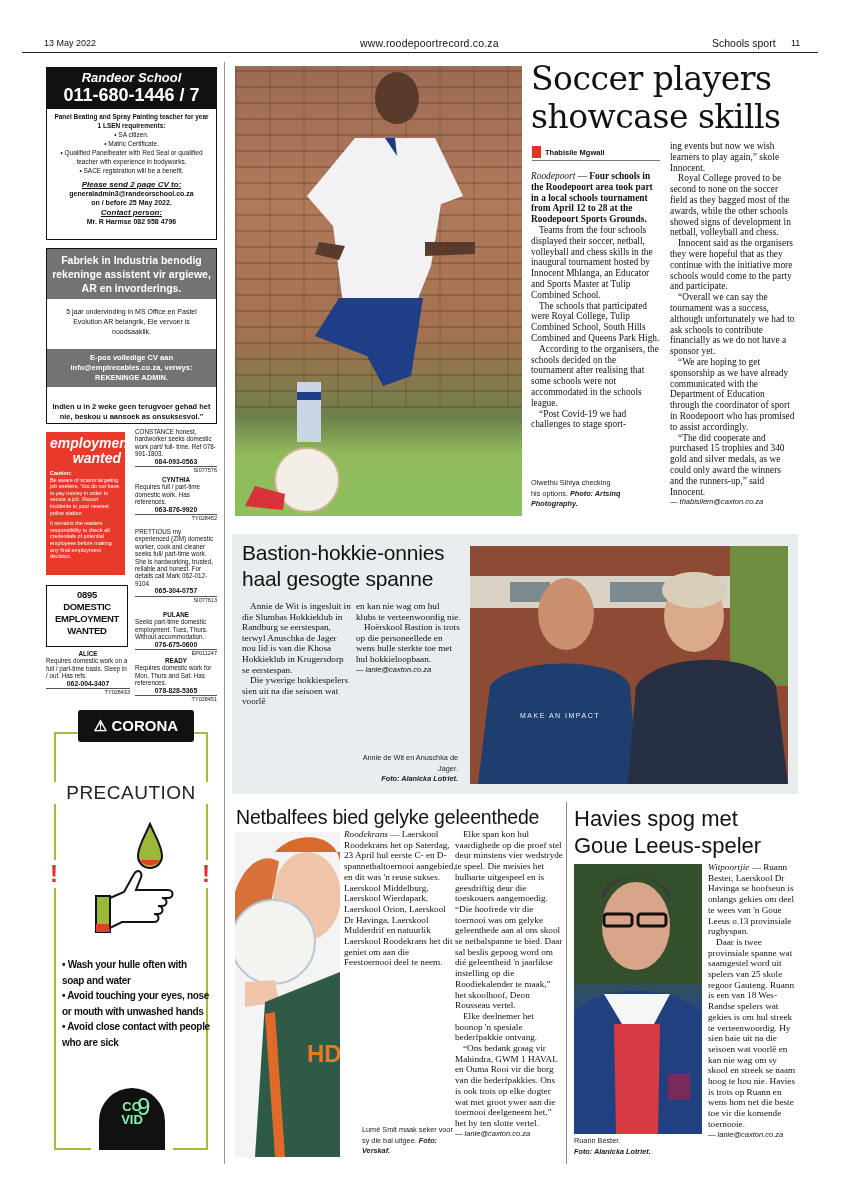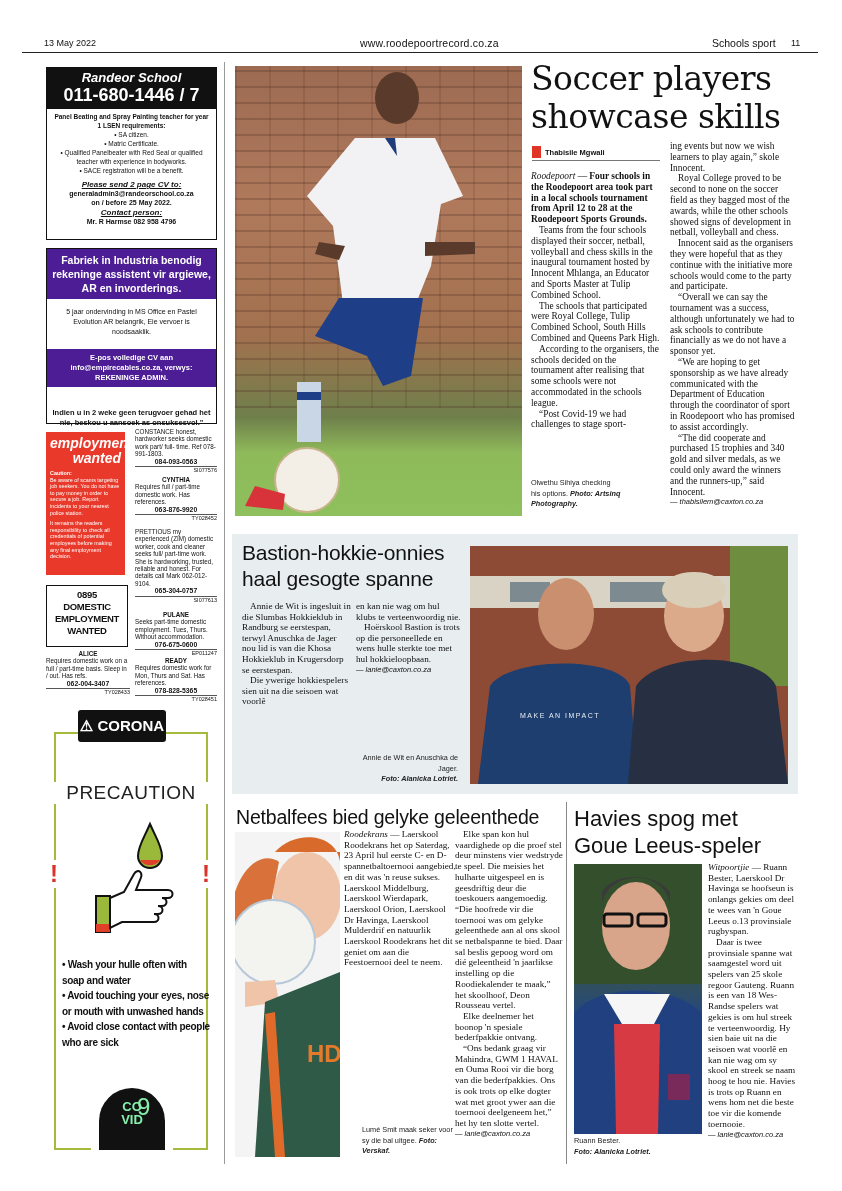--- a/index.html
+++ b/index.html
@@ -16,40 +16,40 @@
   
   .ad1 { left: 46px; top: 67px; width: 171px; height: 173px; border: 1.5px solid #111; }
   .ad1-head { background: #111; color: #fff; text-align: center; padding: 2px 0 3px; }
   .ad1-head .t1 { font-size: 13px; font-weight: bold; font-style: italic; display: block; }
   .ad1-head .t2 { font-size: 18px; font-weight: bold; display: block; }
   .ad1-body { text-align: center; font-size: 6.5px; line-height: 9px; padding: 3px 6px; }
   .ad1-body b { font-weight: bold; }
   .ad1-body .u { font-weight: bold; font-style: italic; text-decoration: underline; font-size: 8px; display:block; margin-top:5px;}
   .ad1-body .em { font-weight: bold; font-size: 7px; display:block;}
   .ad2 { left: 46px; top: 248px; width: 171px; height: 176px; border: 1.5px solid #111; }
-  .blk { background: #4c1d95; color: #fff; text-align: center; font-weight: bold; }
+  .blk { background: #737373; color: #fff; text-align: center; font-weight: bold; }
   .ad2 .h { font-size: 10.5px; line-height: 14px; padding: 4px 4px; }
   .ad2 .m { font-size: 7px; line-height: 10px; text-align: center; padding: 8px 6px; height: 50px; }
   .ad2 .e { font-size: 7.5px; line-height: 10px; padding: 4px 2px; }
-  .ad2 .f { font-size: 7.5px; line-height: 10px; font-weight: bold; text-align: center; padding: 21px 2px; }
+  .ad2 .f { font-size: 7.5px; line-height: 10px; font-weight: bold; text-align: center; padding: 15px 2px; }
 
   .emp { left: 46px; top: 432px; width: 79px; height: 143px; background: #e8392a; color: #fff; padding: 4px 4px; }
   .emp .big { font-family: "Liberation Sans", sans-serif; font-weight: bold; font-style: italic; font-size: 14px; line-height: 15px; text-align: center; display: block; }
   .emp .big2 { text-align: right; }
   .emp .sm { font-size: 5.4px; line-height: 6.6px; display: block; margin-top: 4px; }
   .box895 { left: 46px; top: 585px; width: 82px; height: 62px; border: 1.5px solid #111; text-align: center; font-weight: bold; font-size: 9.5px; line-height: 12px; padding-top: 3px; font-family: "Liberation Sans", sans-serif; letter-spacing: -0.3px;}
   .cls { font-size: 6.3px; line-height: 7.4px; }
   .cls .nm { font-weight: bold; text-align: center; display: block; }
   .cls .ph { font-weight: bold; text-align: center; display: block; font-size: 6.8px;}
   .cls .ref { text-align: right; display: block; border-top: 0.6px solid #555; font-size: 5.5px; margin-top: 1px; padding-top:0px;}
 
   
   .cor { left: 46px; top: 710px; width: 170px; height: 450px; }
   .cor-frame { position: absolute; left: 8px; top: 22px; width: 154px; height: 418px; border: 2px solid #a7b93a; }
-  .cor-badge { position: absolute; left: 32px; top: 0; width: 88px; height: 32px; background: #111; color: #fff; font-weight: bold; font-size: 15px; line-height: 32px; text-align: center; border-radius: 3px; }
+  .cor-badge { position: absolute; left: 32px; top: 0; width: 116px; height: 32px; background: #111; color: #fff; font-weight: bold; font-size: 15px; line-height: 32px; text-align: center; border-radius: 3px; }
   .cor-pre { position: absolute; left: 0; width: 170px; top: 72px; text-align: center; font-size: 19px; letter-spacing: 0.5px; color: #222; background: #fff; }
   .cor-excl { position: absolute; top: 150px; font-size: 24px; color: #d9342b; font-weight: bold; background: #fff; }
   .cor-list { position: absolute; left: 16px; top: 247px; width: 148px; font-size: 10px; line-height: 15.5px; font-weight: bold; color: #111; letter-spacing: -0.3px; }
   .cor-covid { position: absolute; left: 53px; top: 378px; width: 66px; height: 62px; background: #111; border-radius: 33px 33px 0 0; color: #86efac; text-align: center; font-weight: bold; padding-top: 12px; font-size: 13px; line-height: 13px; }
   .cor-covid-bg { position:absolute; left:45px; top: 410px; width: 82px; height:32px; background:#fff;}
 
   
   .soccer-photo { left: 235px; top: 66px; width: 287px; height: 450px; background: linear-gradient(180deg,#9c6b52 0%,#b0795c 30%,#a2714f 60%,#6e7f4b 78%,#8fba5a 86%,#8ec05d 100%); overflow:hidden;}
   .bricks { position:absolute; inset:0; background-image: repeating-linear-gradient(0deg, rgba(70,40,30,0.25) 0 2px, transparent 2px 16px), repeating-linear-gradient(90deg, rgba(70,40,30,0.15) 0 2px, transparent 2px 34px); height: 76%; }
   .soccer-title { left: 531px; top: 60px; font-family: "DejaVu Serif", serif; font-size: 33px; line-height: 38px; letter-spacing: -0.5px; color: #111; }

